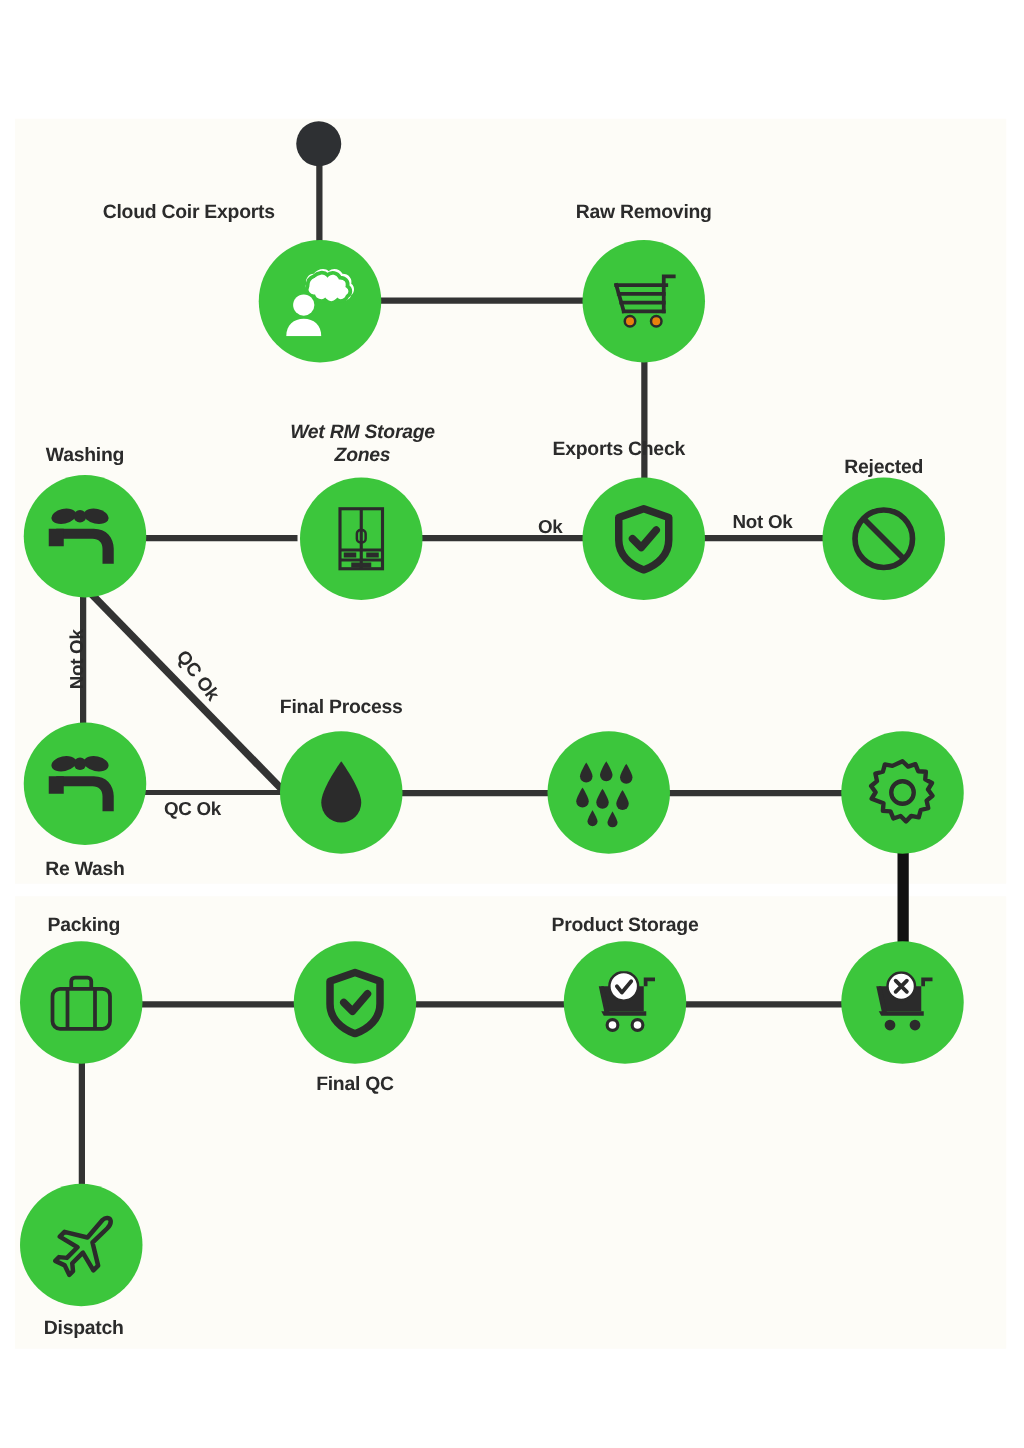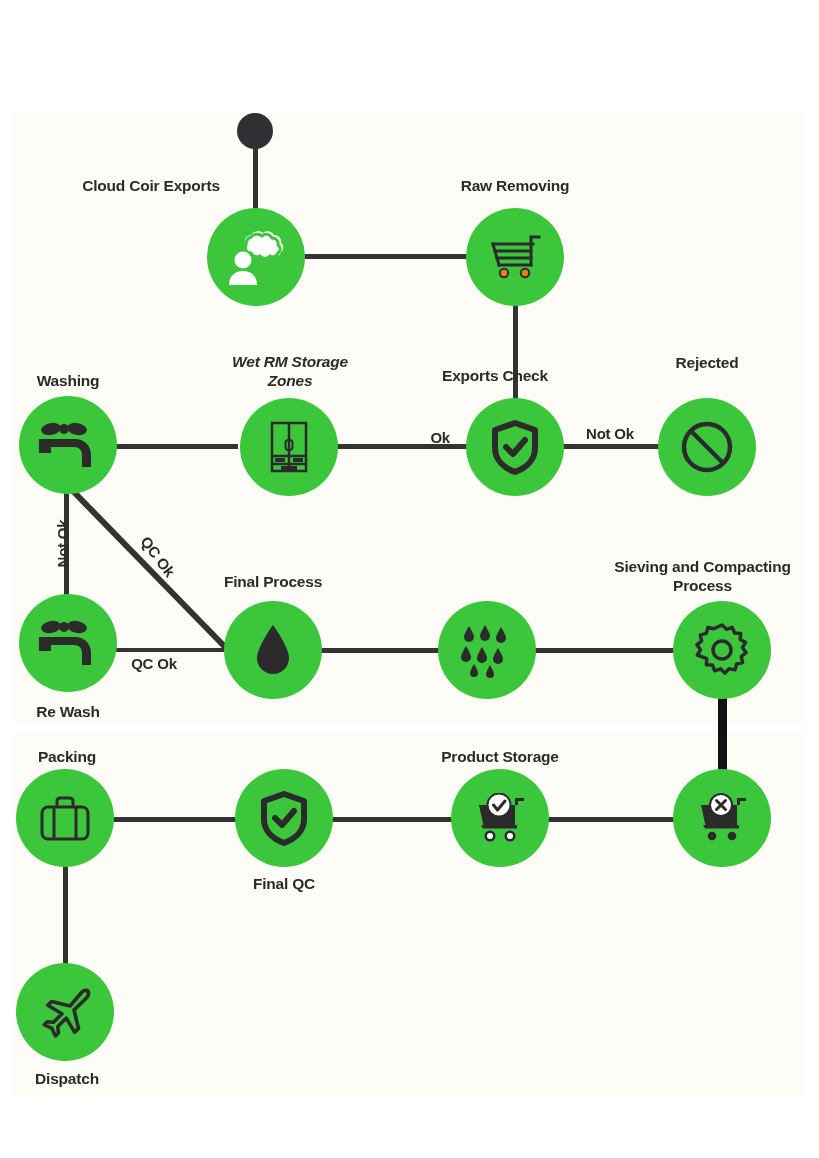--- a/index.html
+++ b/index.html
@@ -12,21 +12,20 @@
     height: 1158px;
     position: relative;
     font-family: "Liberation Sans", sans-serif;
     overflow: hidden;
   }
   #canvas {
     position: absolute;
     left: 0; top: 0;
     width: 819px;
     height: 928px;
-    margin-top: 16px;
   }
   .panel {
     position: absolute;
     background: #fdfcf7;
   }
   #panel-upper { left: 12px; top: 95px; width: 793px; height: 612px; }
   #panel-lower { left: 12px; top: 717px; width: 793px; height: 362px; }
 
   
   .edge {
@@ -162,21 +161,21 @@
   <div class="label" style="left:415px; top:350px; width:160px;">Exports Check</div>
 
   <div class="node-circle" style="left:658px; top:382px;">
     <span>
       <svg width="54" height="54" viewBox="0 0 54 54">
         <circle cx="27" cy="27" r="23" fill="none" stroke="#2b2b2b" stroke-width="4.5"></circle>
         <line x1="11" y1="11" x2="43" y2="43" stroke="#2b2b2b" stroke-width="4.5"></line>
       </svg>
     </span>
   </div>
-  <div class="label" style="left:627px; top:337px; width:160px;">Rejected</div>
+  <div class="label" style="left:627px; top:364px; width:160px;">Rejected</div>
 
   <div class="node-circle" style="left:240px; top:382px;">
     <span>
       <svg width="40" height="54" viewBox="0 0 40 54">
         <rect x="3" y="3" width="34" height="48" fill="none" stroke="#2b2b2b" stroke-width="2.5"></rect>
         <line x1="20" y1="3" x2="20" y2="51" stroke="#2b2b2b" stroke-width="2.5"></line>
         <rect x="16.5" y="20" width="7" height="10" rx="3" fill="none" stroke="#2b2b2b" stroke-width="2"></rect>
         <line x1="3" y1="36" x2="37" y2="36" stroke="#2b2b2b" stroke-width="2.5"></line>
         <line x1="3" y1="44" x2="37" y2="44" stroke="#2b2b2b" stroke-width="2.5"></line>
         <rect x="6" y="38" width="10" height="4" fill="#2b2b2b"></rect>
@@ -242,22 +241,20 @@
   </div>
 
   <div class="node-circle" style="left:673px; top:585px;">
     <span>
       <svg width="56" height="56" viewBox="0 0 56 56">
         <path fill="none" stroke="#2b2b2b" stroke-width="3.5" stroke-linejoin="round" d="M28 3l4.5 4.3 5.8-2 2.3 5.7 6.1.4-.5 6.1 5.4 2.9-3.2 5.2 3.6 5-4.7 3.9 1.3 6-6 1.5-1.6 5.9-6-1.2-4.2 4.4-4.3-4.3-5.8 2-2.3-5.7-6.1-.4.5-6.1L3.3 33l3.2-5.2-3.6-5 4.7-3.9-1.3-6 6-1.5L13.9 5.5l6 1.2z"></path>
         <circle cx="28" cy="28" r="9" fill="none" stroke="#2b2b2b" stroke-width="3.5"></circle>
       </svg>
     </span>
   </div>
-  <div class="label" style="left:600px; top:541px; width:205px;">Sieving and Compacting
-Process</div>
 
   <div class="node-circle" style="left:673px; top:753px;">
     <span>
       <svg width="58" height="50" viewBox="0 0 58 50">
         <path fill="#2b2b2b" d="M10 12h34v20H15z"></path>
         <path fill="#2b2b2b" d="M44 12V5h9v3h-6v4z"></path>
         <path fill="#2b2b2b" d="M10 32h36v3.5H12z"></path>
         <path fill="#2b2b2b" d="M8 12h4l5 23h-4z"></path>
         <circle cx="19" cy="43" r="4.3" fill="#2b2b2b"></circle>
         <circle cx="39" cy="43" r="4.3" fill="#2b2b2b"></circle>

